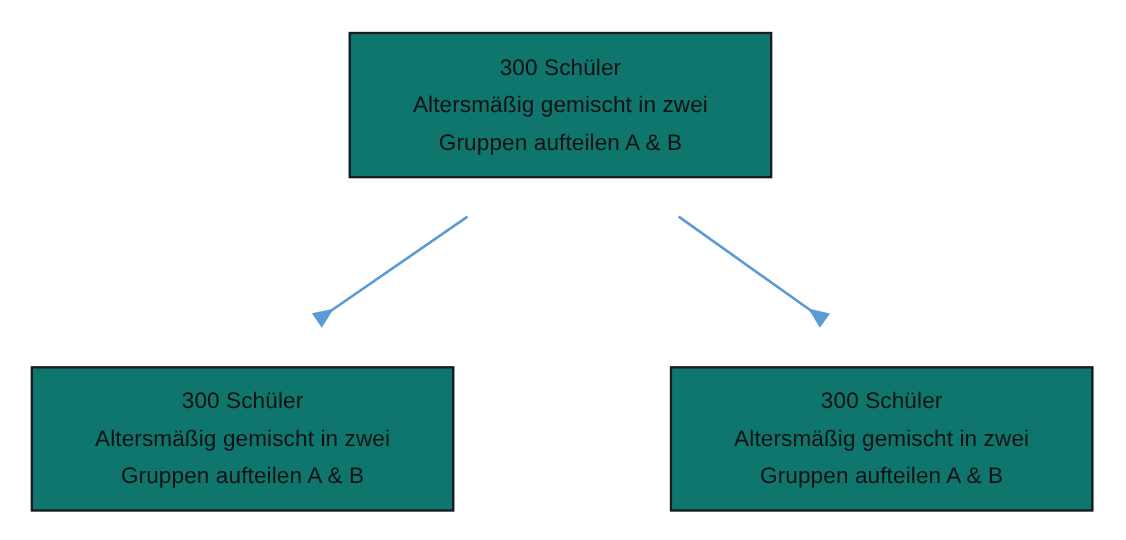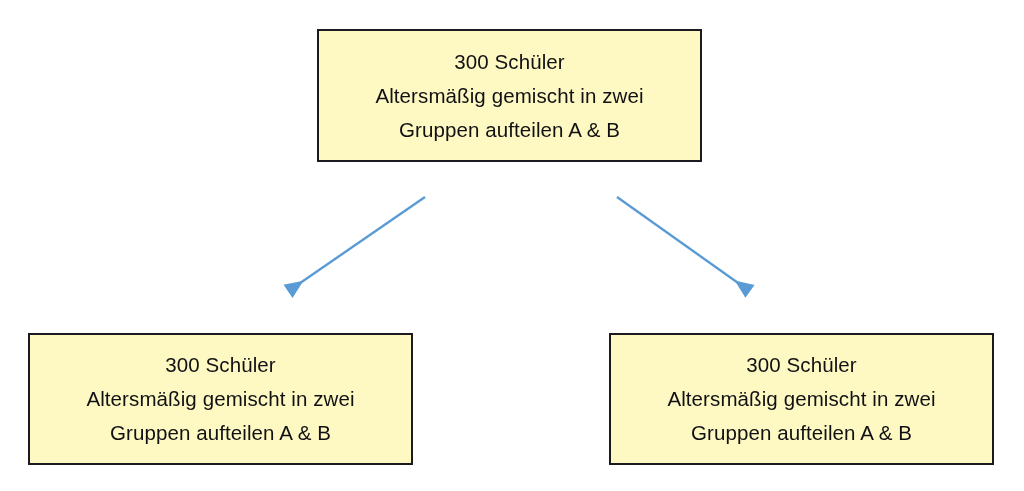--- a/index.html
+++ b/index.html
@@ -14,21 +14,21 @@
   #canvas {
     position: relative;
     width: 1024px;
     height: 491px;
     background: #ffffff;
     overflow: hidden;
   }
   .node-box {
     position: absolute;
     box-sizing: border-box;
-    background: #fef9c3;
+    background: #0f766e;
     border: 2px solid #1a1a20;
     display: flex;
     flex-direction: column;
     align-items: center;
     justify-content: center;
   }
   .node-line {
     font-size: 20.5px;
     line-height: 34px;
     color: #111114;

